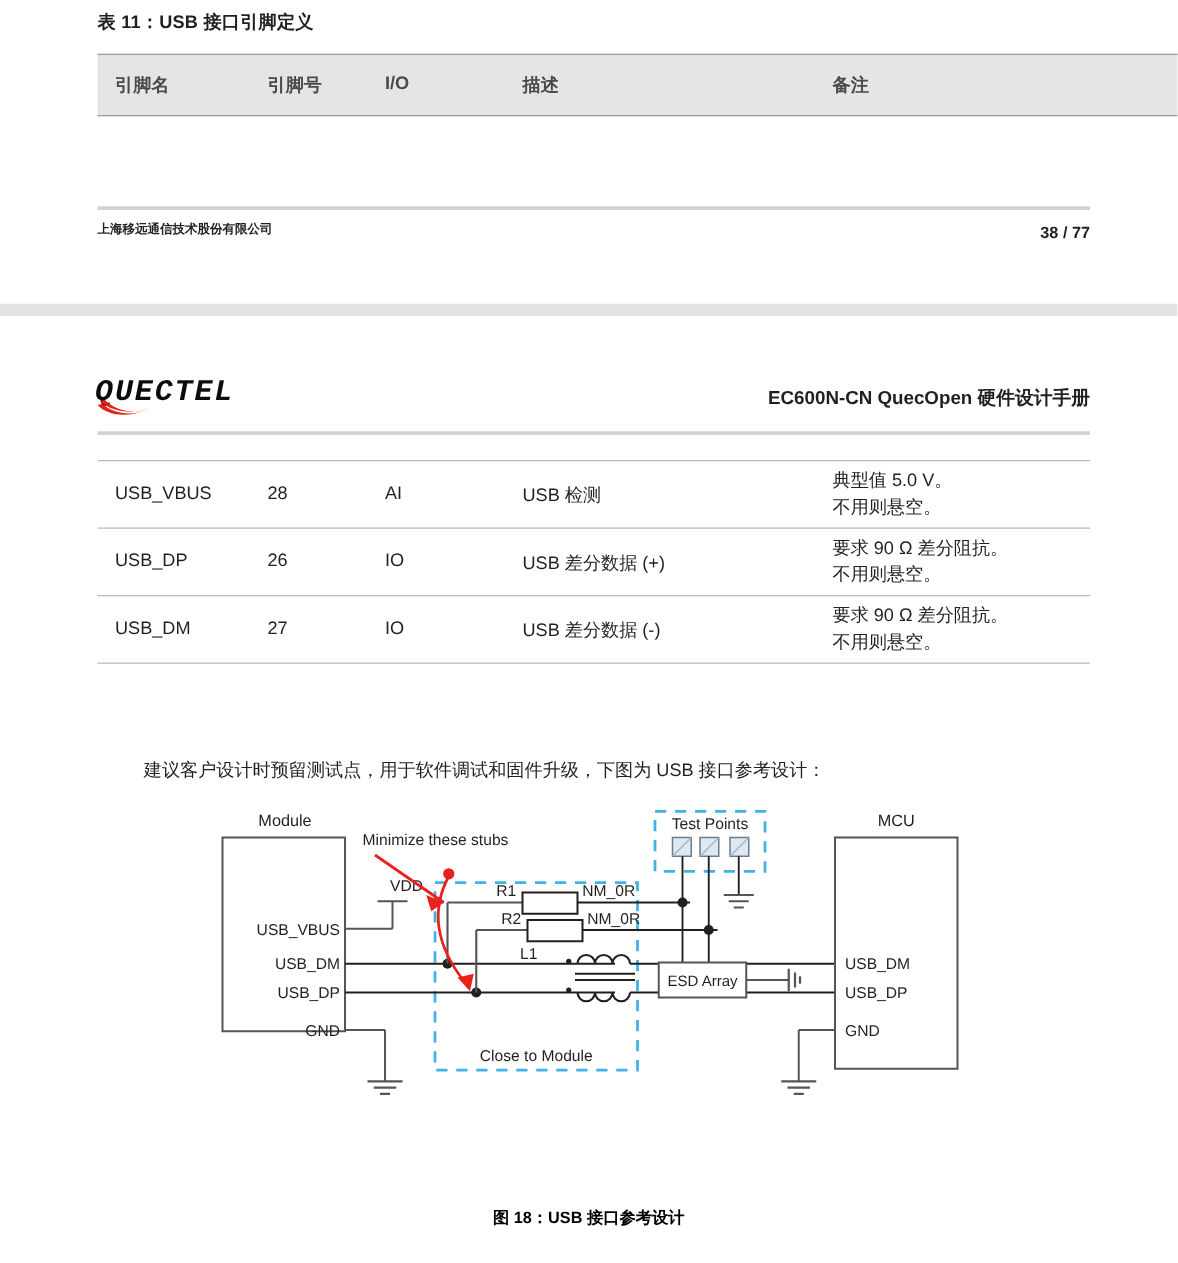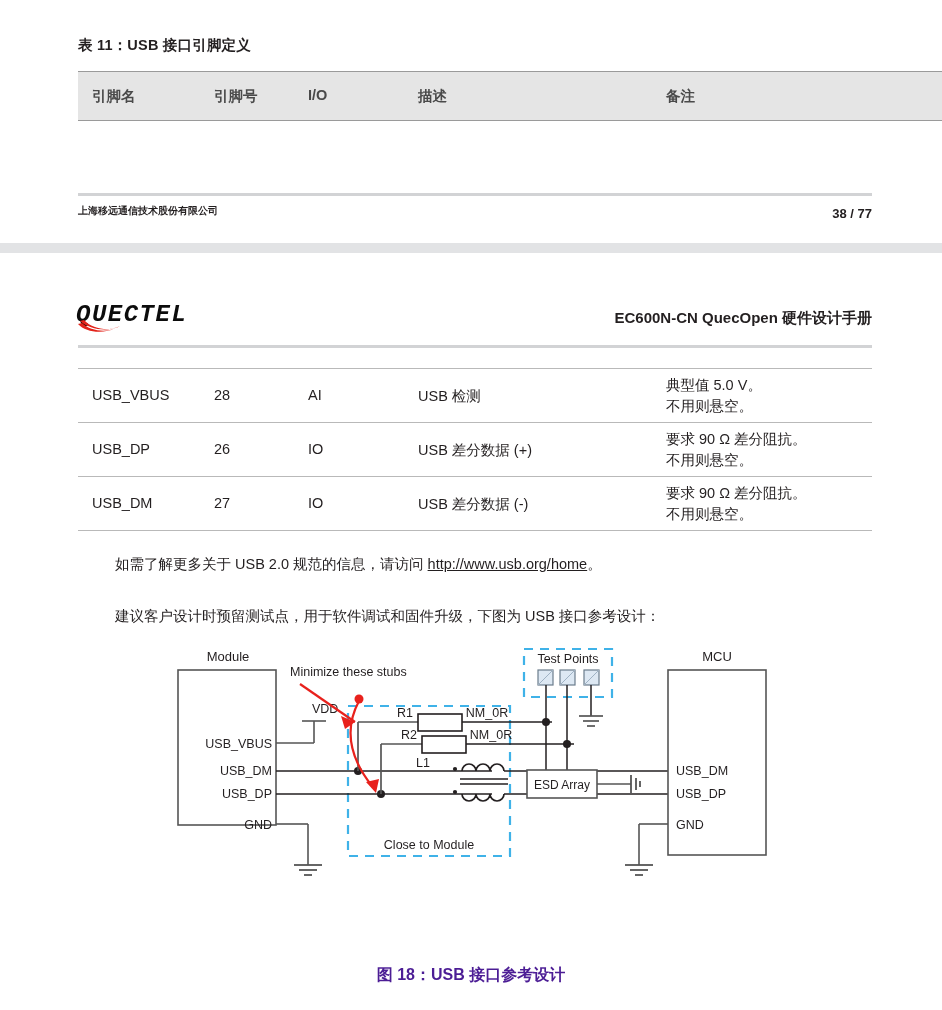--- a/index.html
+++ b/index.html
@@ -16,21 +16,21 @@
     overflow: hidden;
   }
 
   
   .page {
     position: absolute;
     left: 0;
     width: 942px;
     background: #ffffff;
   }
-  #page-38 { top: 0; height: 243px; margin-top: 28px; }
+  #page-38 { top: 0; height: 243px; }
   #page-separator {
     position: absolute;
     left: 0;
     top: 243px;
     width: 942px;
     height: 10px;
     background: #e2e3e5;
   }
   #page-39 { top: 253px; height: 757px; }
 
@@ -198,23 +198,23 @@
     top: 390px;
     width: 942px;
     height: 300px;
   }
   .fig-caption {
     position: absolute;
     left: 0;
     top: 712px;
     width: 942px;
     text-align: center;
-    font-size: 16px;
-    font-weight: bold;
-    color: #4c1d95;
+    font-size: 13px;
+    font-weight: bold;
+    color: #000000;
   }
 </style>
 </head>
 <body>
 
 <div class="page" id="page-38">
 
   <div class="table-caption">表 11：USB 接口引脚定义</div>
 
   <div class="pin-table-head">
@@ -273,23 +273,20 @@
       <div class="cell c-num">27</div>
       <div class="cell c-io">IO</div>
       <div class="cell c-desc">USB 差分数据 (-)</div>
       <div class="cell c-note">
         <span>要求 90 Ω 差分阻抗。</span>
         <span>不用则悬空。</span>
       </div>
     </div>
   </div>
 
-  <div class="para" id="para-usb-spec">
-    <span>如需了解更多关于 USB 2.0 规范的信息，请访问 </span><a class="doc-link" href="#">http://www.usb.org/home</a><span>。</span>
-  </div>
 
   <div class="para" id="para-test-point">建议客户设计时预留测试点，用于软件调试和固件升级，下图为 USB 接口参考设计：</div>
 
   <svg id="usb-figure" viewBox="0 0 942 300">
 
     <text x="228" y="18" text-anchor="middle" font-family="Liberation Sans, sans-serif" font-size="13" fill="#231f20">Module</text>
     <rect x="178" y="27" width="98" height="155" fill="none" stroke="#555" stroke-width="1.6"></rect>
 
     <text x="272" y="105" text-anchor="end" font-family="Liberation Sans, sans-serif" font-size="12.5" fill="#231f20">USB_VBUS</text>
     <text x="272" y="132" text-anchor="end" font-family="Liberation Sans, sans-serif" font-size="12.5" fill="#231f20">USB_DM</text>

